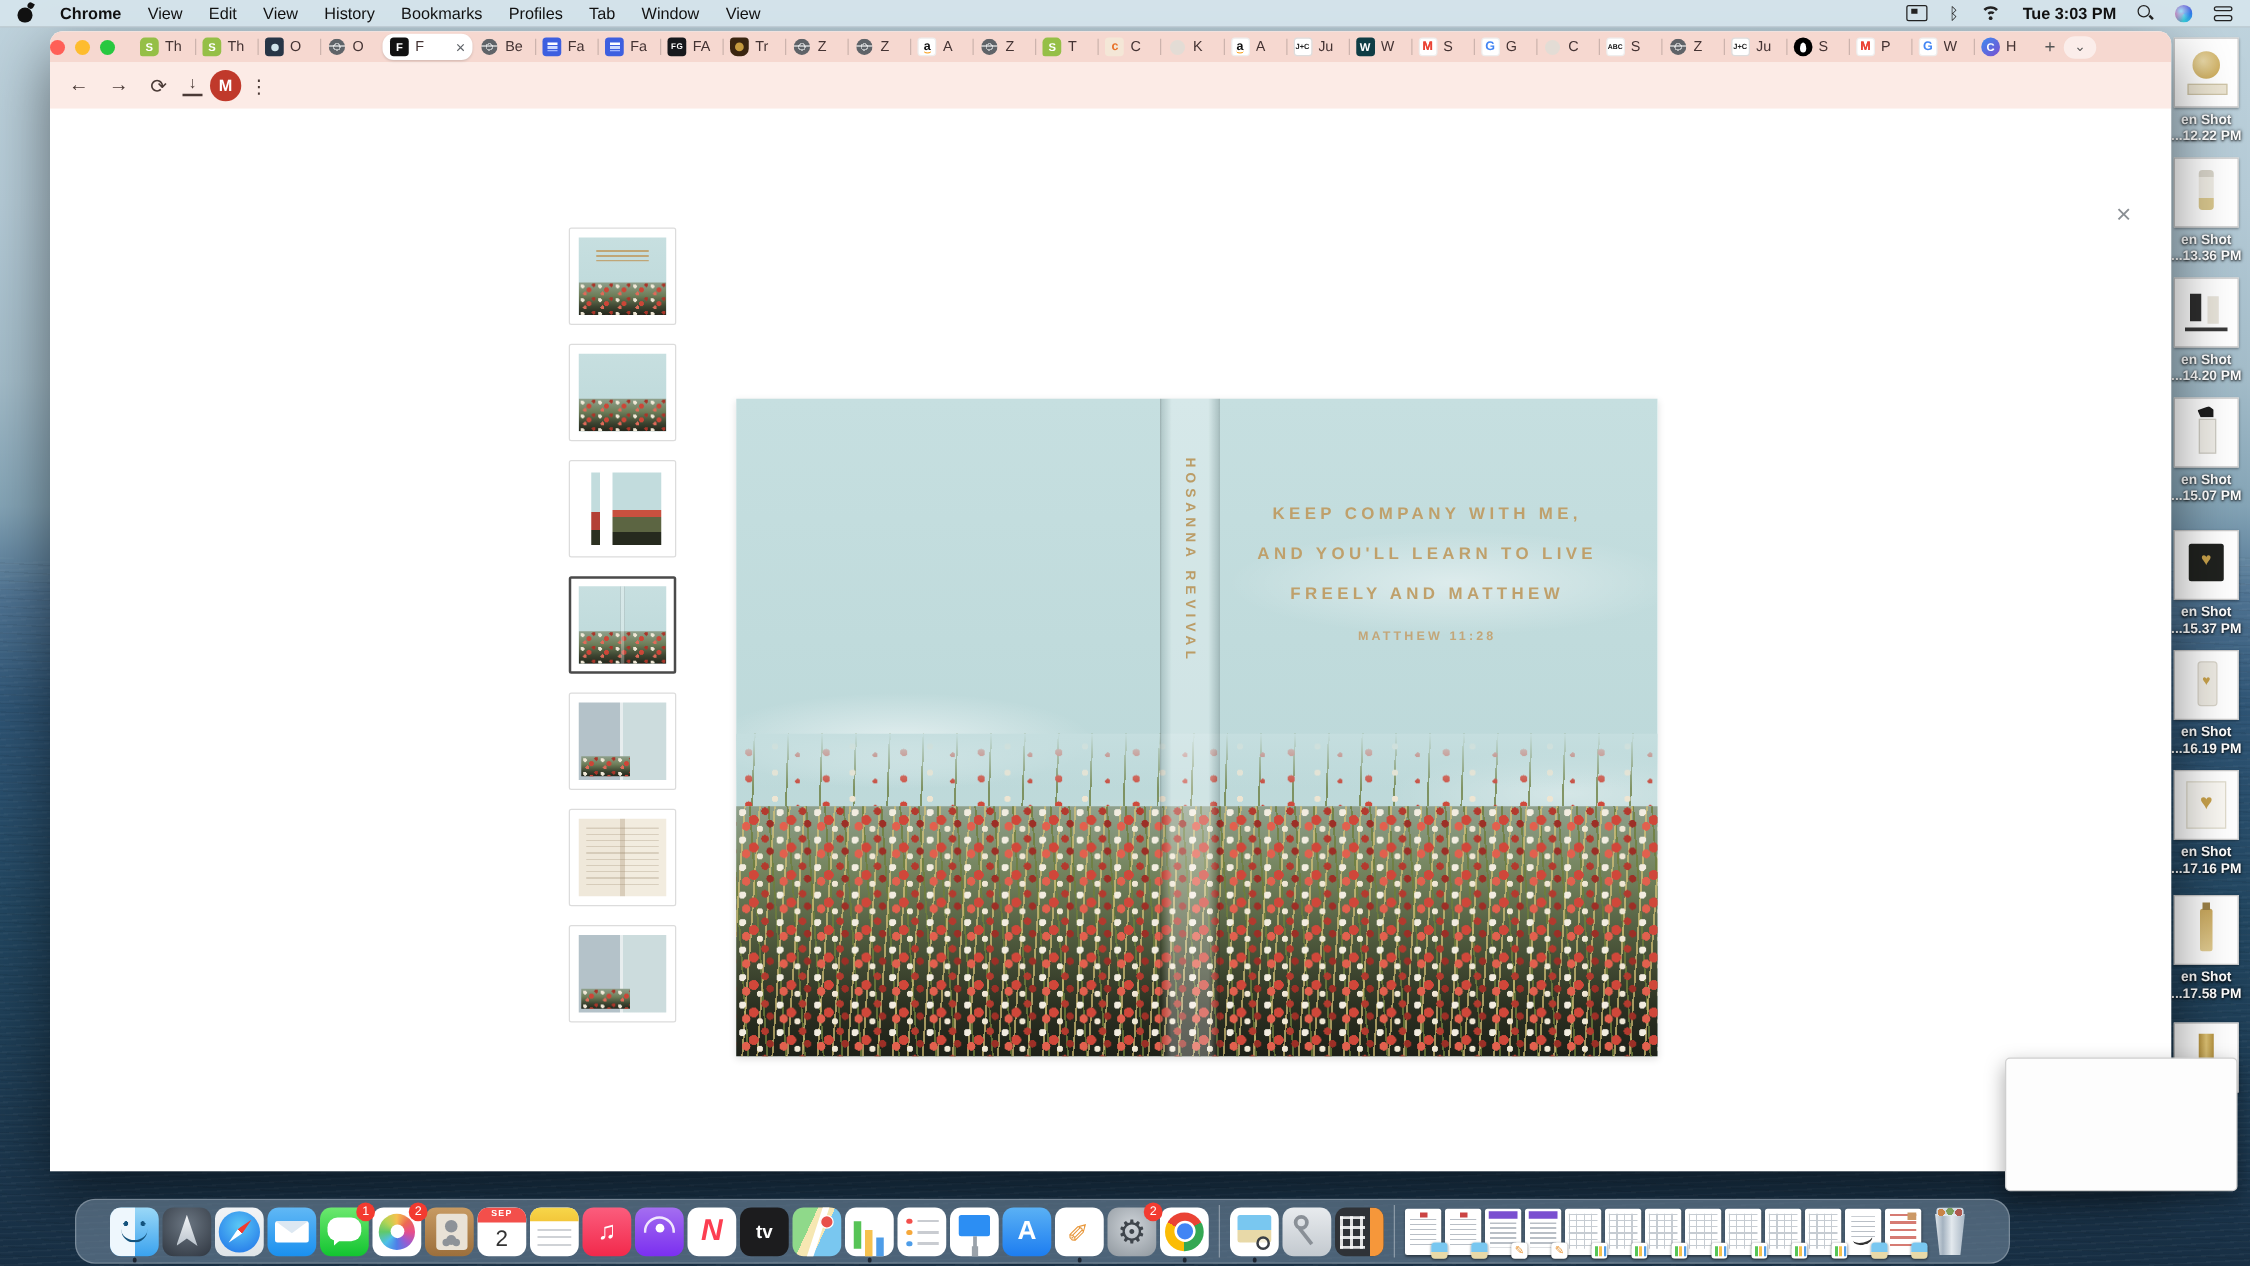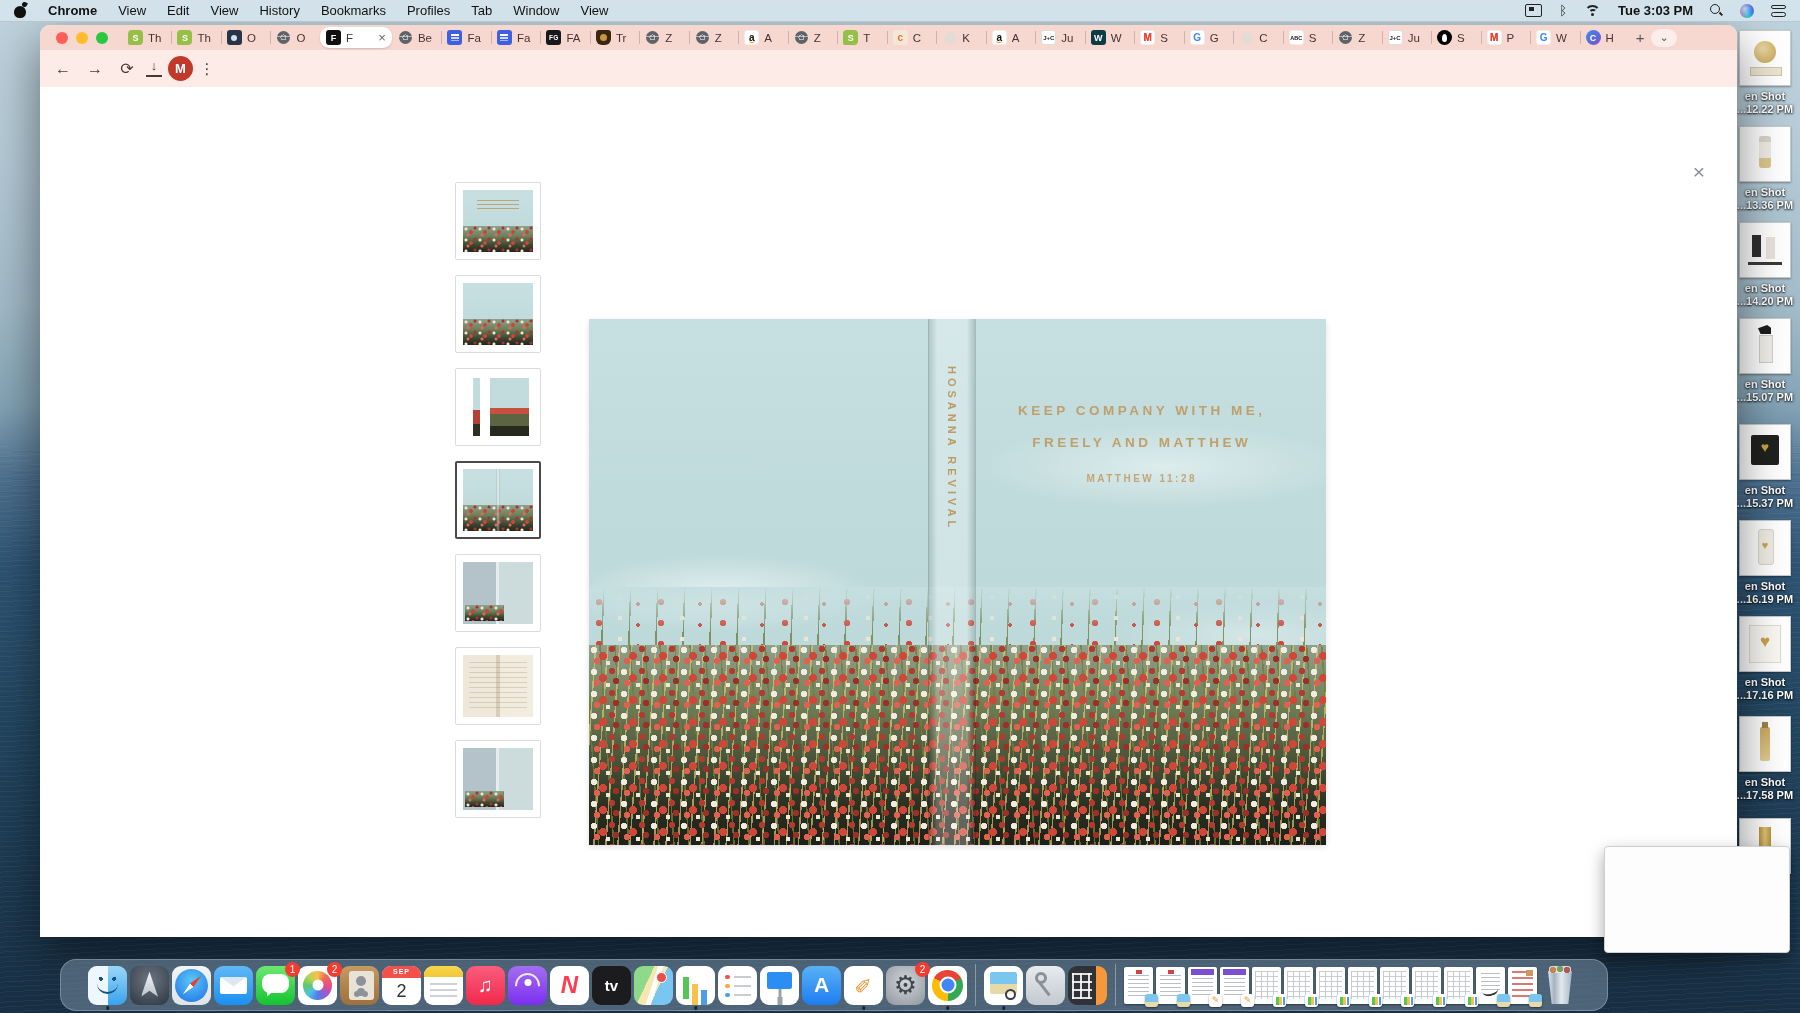--- a/index.html
+++ b/index.html
@@ -64,21 +64,21 @@
   .t-tube-heart::after{content:"♥";position:absolute;left:0;right:0;top:18px;font-size:11px;text-align:center;}
   .t-heart-card{color:#c9a24b;}
   .t-heart-card::before{content:"";position:absolute;inset:8px 9px;background:#faf8f3;border:1px solid #e0dccd;}
   .t-heart-card::after{content:"♥";position:absolute;left:0;right:0;top:15px;font-size:17px;text-align:center;}
   .t-tall-bottle::before{content:"";position:absolute;left:20px;top:10px;width:10px;height:34px;background:linear-gradient(180deg,#caa95e,#e3cd92);border-radius:2px;}
   .t-tall-bottle::after{content:"";position:absolute;left:22px;top:5px;width:6px;height:6px;background:#9d8247;}
   .t-gold-bottle::before{content:"";position:absolute;left:19px;top:8px;width:12px;height:36px;background:linear-gradient(90deg,#b6933f,#e0c476,#b6933f);}
   
   .window{position:absolute;left:40px;top:25px;width:1697px;height:912px;z-index:5;
     border-radius:10px 10px 0 0;box-shadow:0 18px 50px rgba(0,0,0,.5);background:#fff;overflow:hidden;}
-  .tabstrip{height:25px;background:#f6d8d0;display:flex;align-items:center;padding:0 8px 0 16px;}
+  .tabstrip{height:25px;background:#f6d8d0;display:flex;align-items:center;padding:0 8px 0 0;}
   .lights{display:flex;gap:8px;margin-right:14px;}
   .light{width:12px;height:12px;border-radius:50%;}
   .l-red{background:#ff5f57;} .l-yellow{background:#febc2e;} .l-green{background:#28c840;}
   .tabs{display:flex;align-items:center;flex:1;height:100%;min-width:0;}
   .tab{display:flex;align-items:center;gap:5px;padding:0 6px;height:100%;flex:1 1 46px;min-width:0;max-width:50px;
     font-size:11.5px;color:#433;position:relative;}
   .tab:not(.active):not(:first-child)::before{content:"";position:absolute;left:0;top:6px;bottom:6px;width:1px;background:rgba(0,0,0,.17);}
   .tab.active{background:#fff;border-radius:9px;height:21px;max-width:64px;flex:0 0 60px;box-shadow:0 1px 2px rgba(0,0,0,.15);z-index:2;}
   .tab.active + .tab::before{display:none;}
   .tab-label{overflow:hidden;white-space:nowrap;flex:1;}
@@ -604,20 +604,21 @@
       </div>
     <div class="book">
       <div class="book-sky"></div>
       <div class="flowers-top"></div>
       <div class="flowers"></div>
       <div class="spine">
         <span class="spine-text">HOSANNA REVIVAL</span>
       </div>
       <div class="cover-text" id="coverText">
           <span class="cover-line">KEEP COMPANY WITH ME,</span>
+          <span class="cover-line">AND YOU'LL LEARN TO LIVE</span>
           <span class="cover-line">FREELY AND MATTHEW</span>
           <span class="verse">MATTHEW 11:28</span>
         </div>
     </div>
   </div>
 </div>
 
 <div class="popup"></div>
 
 <div class="dock" id="dock">

